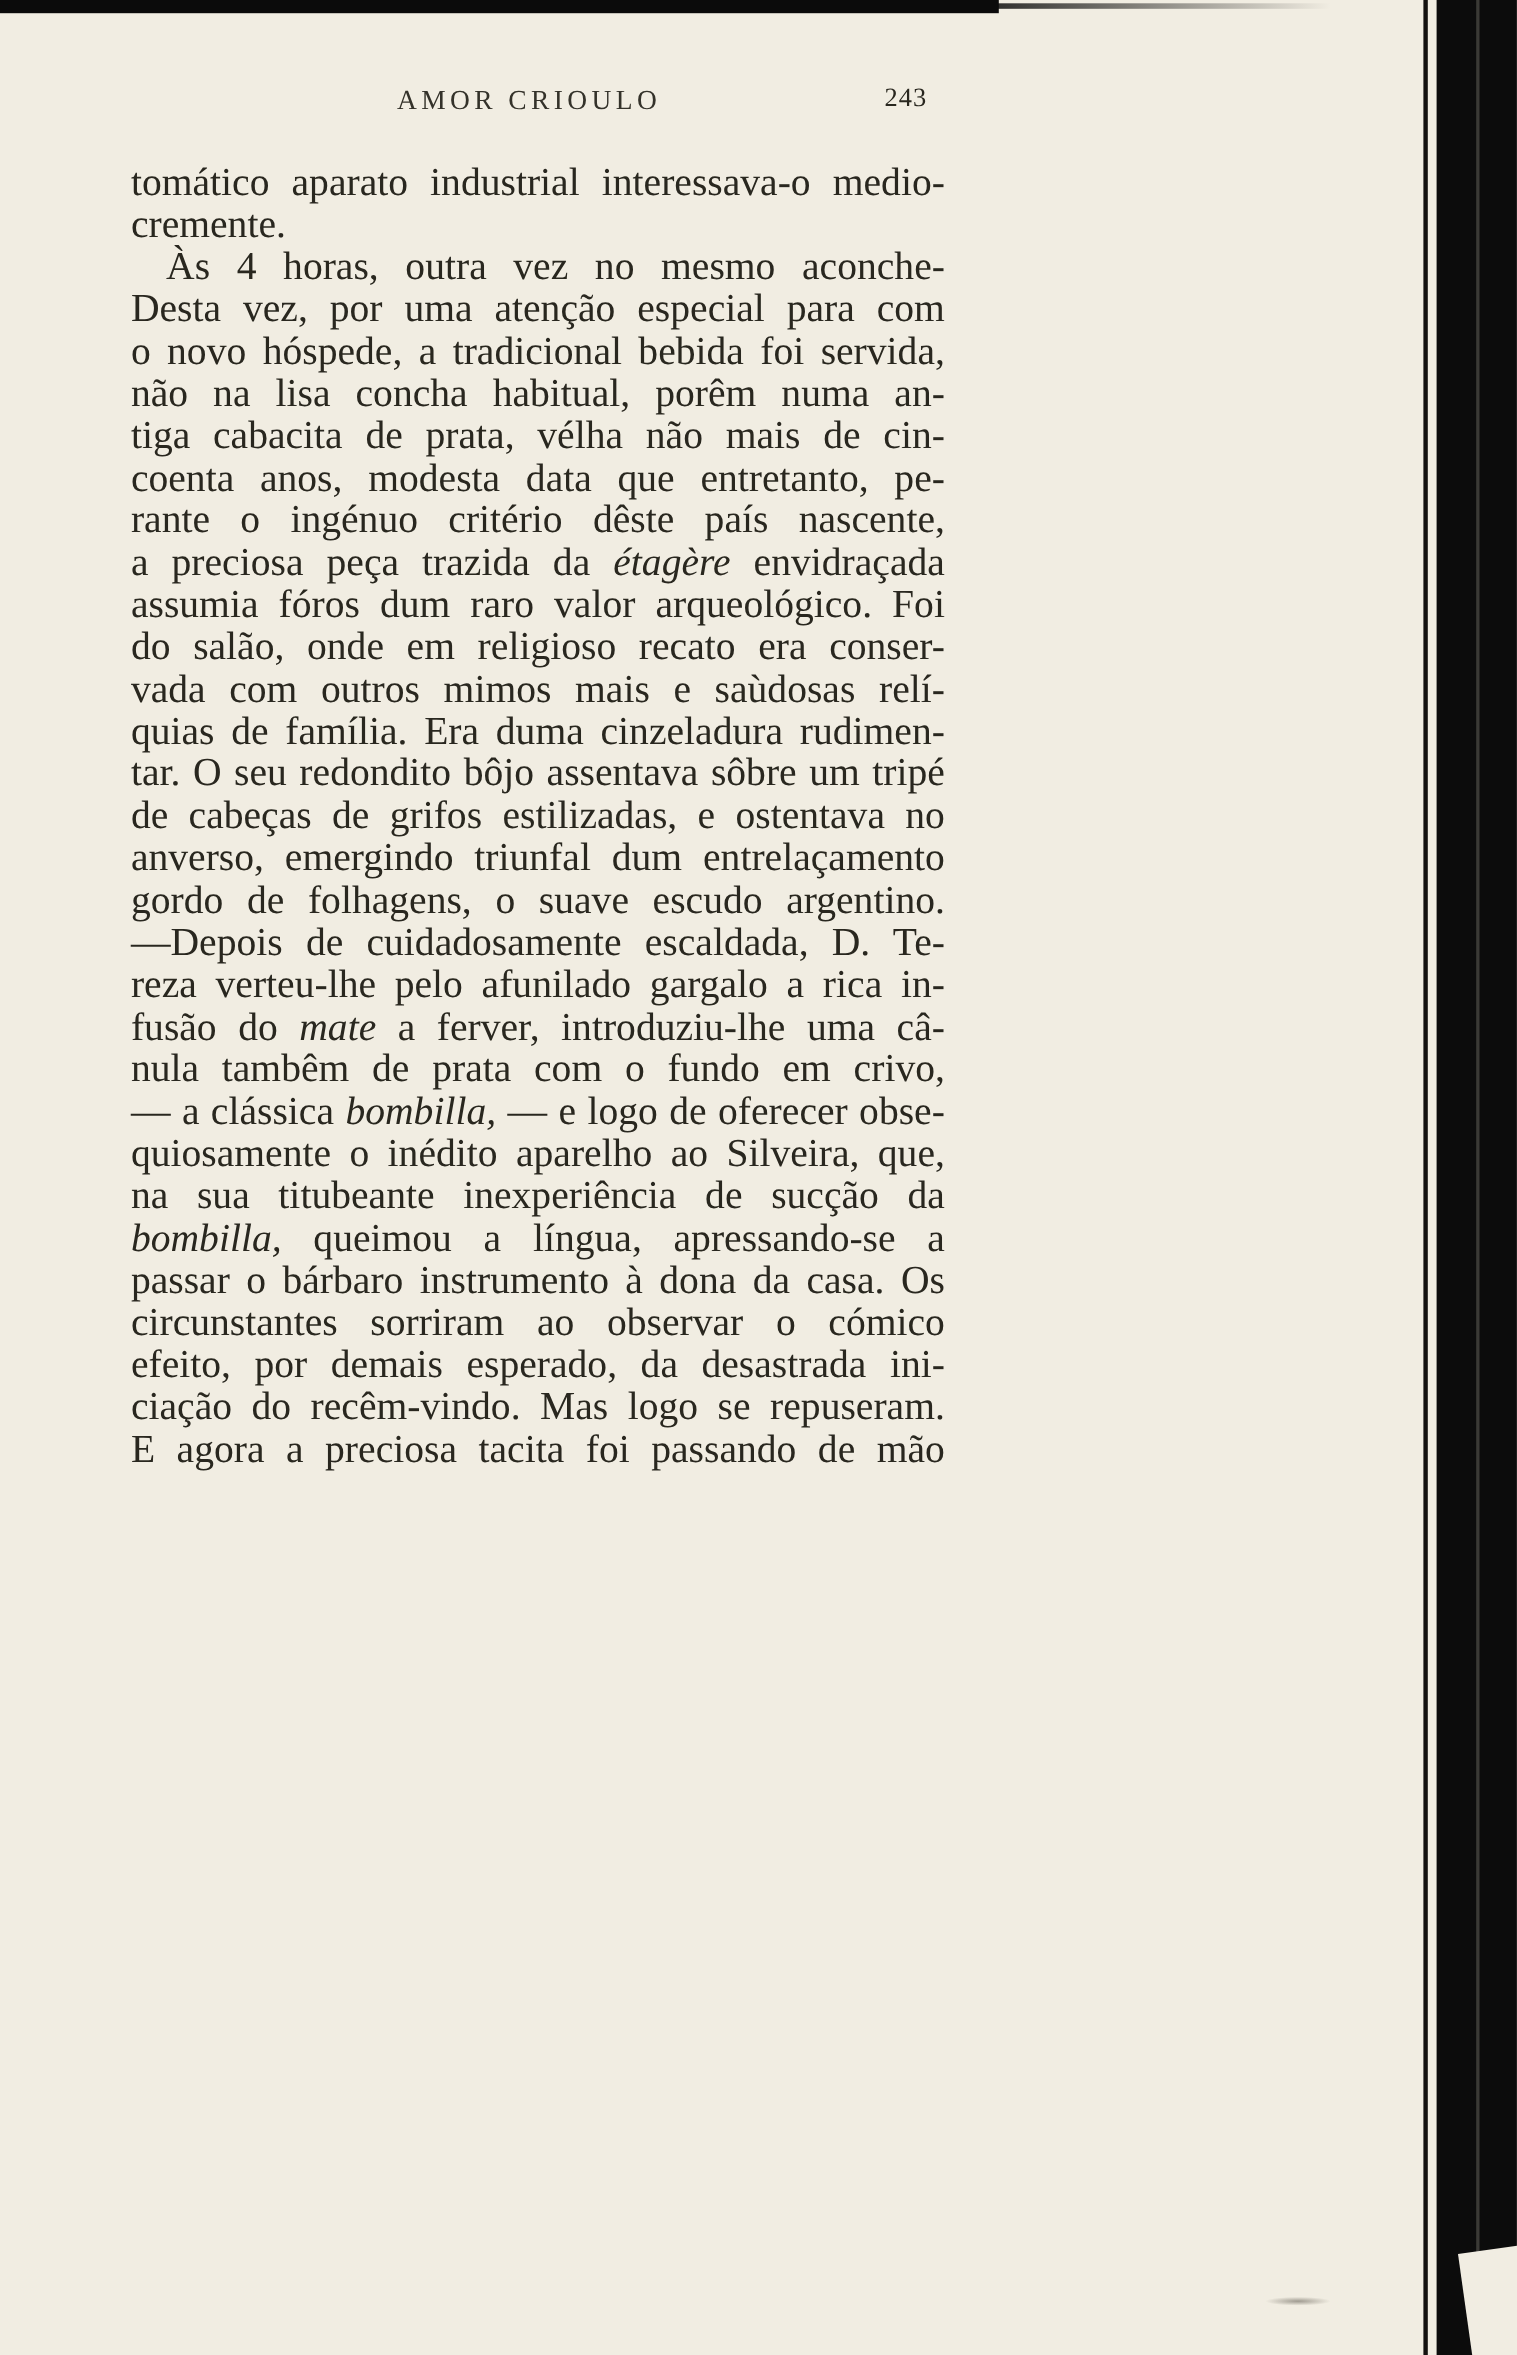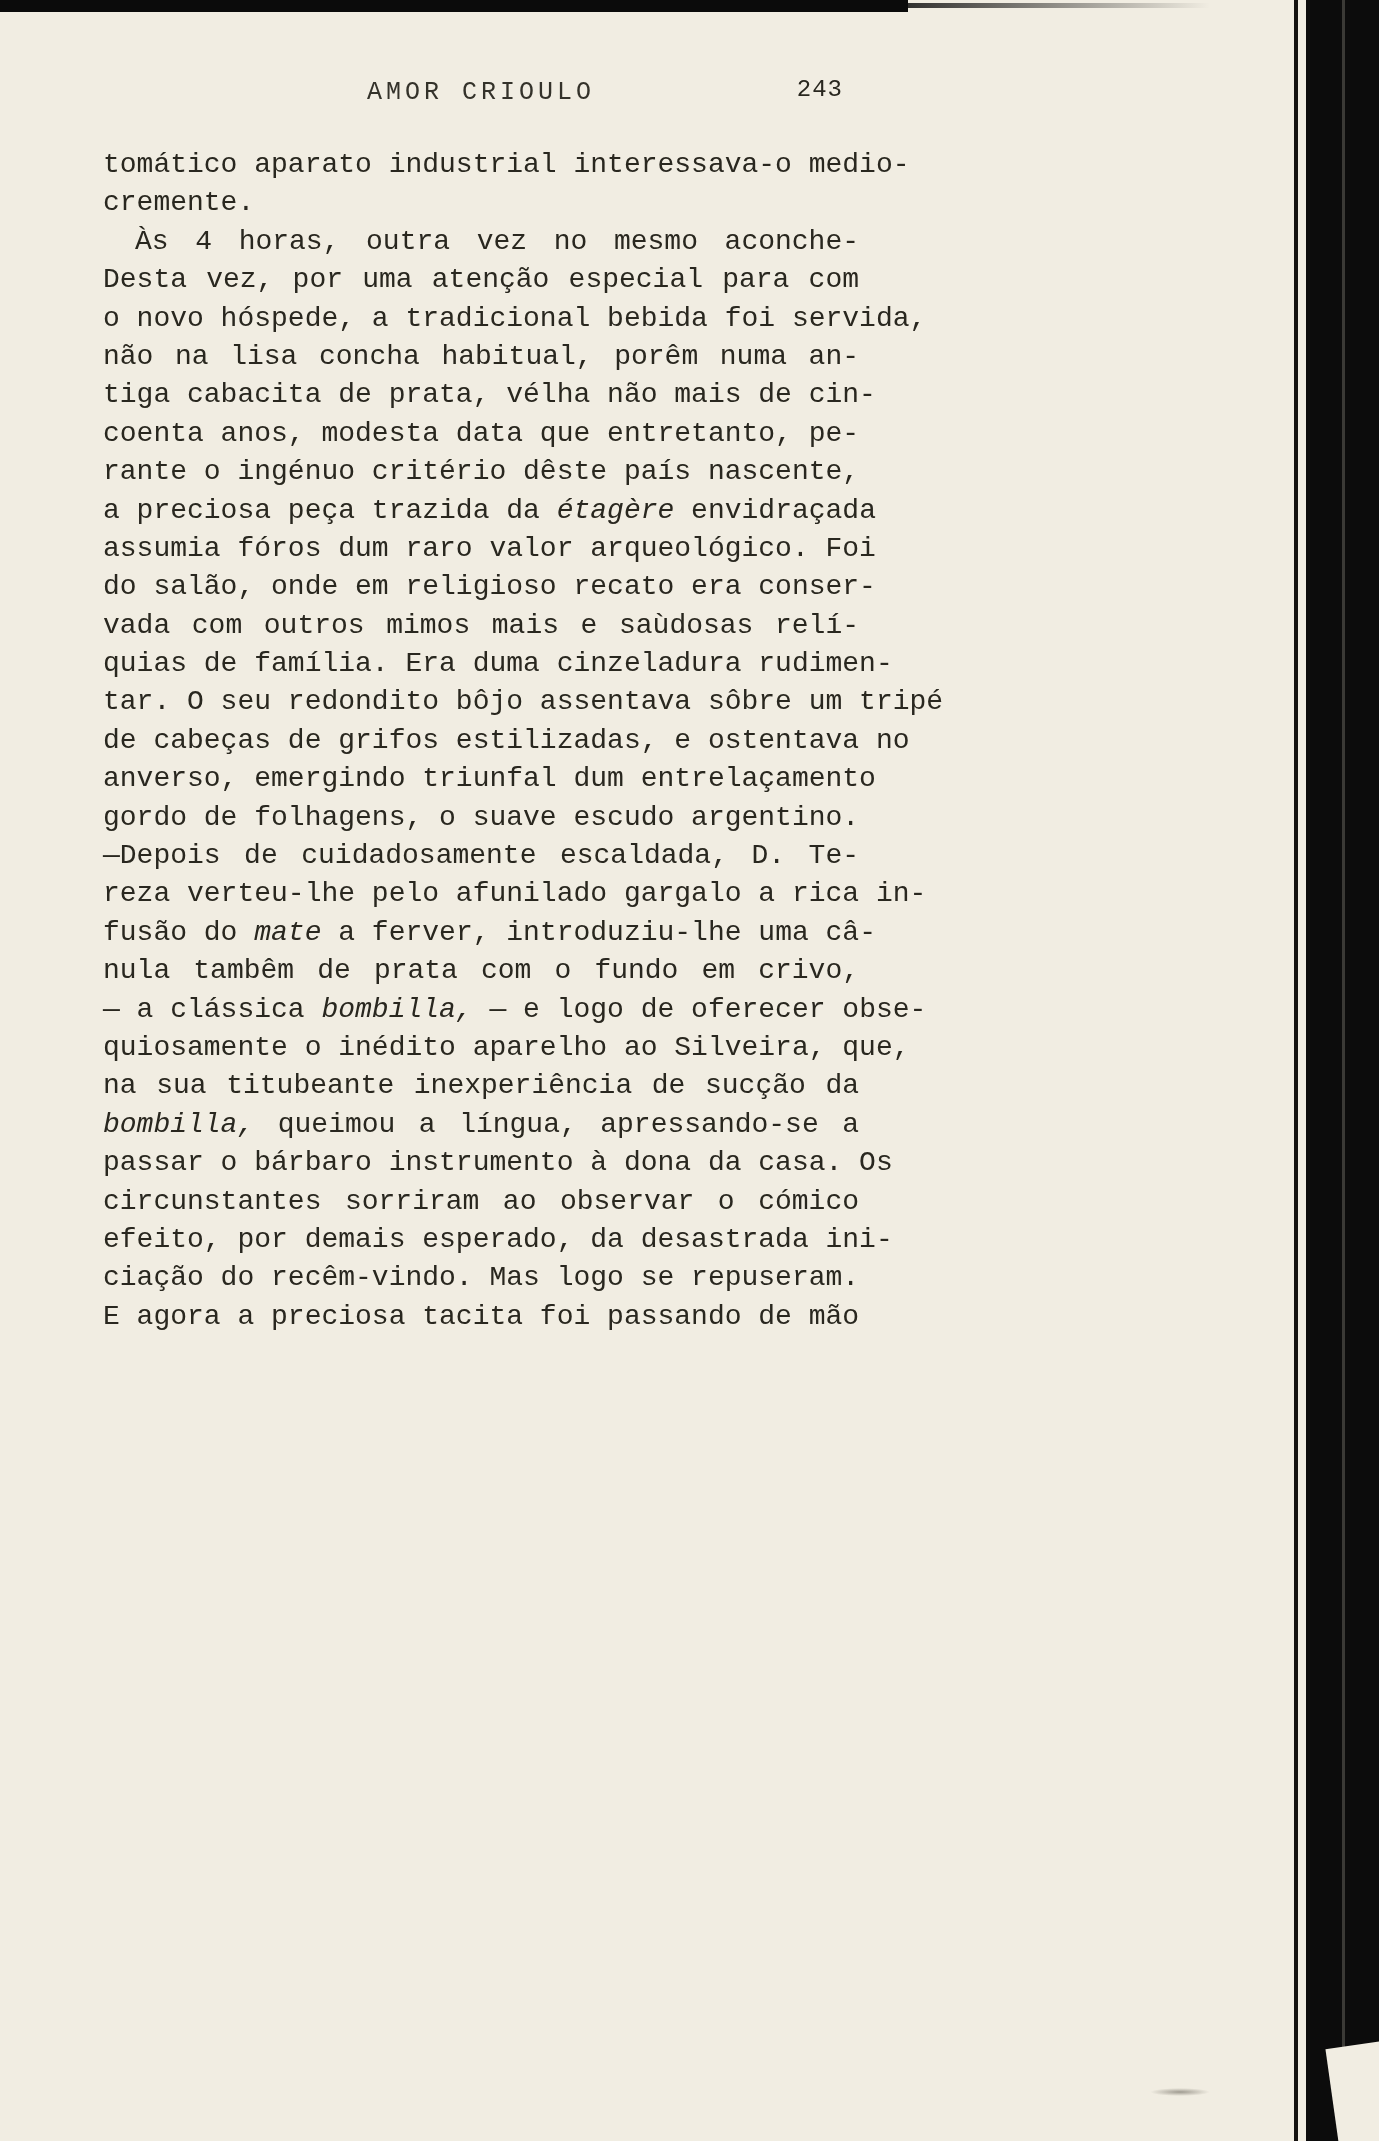--- a/index.html
+++ b/index.html
@@ -2,21 +2,21 @@
 <html><head>
 <meta charset="utf-8">
 <style>
   html, body { margin: 0; padding: 0; }
   .page {
     position: relative;
     width: 1379px;
     height: 2141px;
     background: #f1ede2;
     overflow: hidden;
-    font-family: Liberation Mono, monospace;
+    font-family: Liberation Serif, serif;
     color: #29271f;
   }
 
   
   .top-bar {
     position: absolute; top: 0; left: 0;
     width: 908px; height: 12px;
     background: #0b0b0b;
   }
   .top-bar-fade {
@@ -68,22 +68,23 @@
     color: #34322a;
   }
   .page-number {
     position: absolute;
     right: 16px; top: -2px;
     font-size: 24px;
     letter-spacing: 1px;
   }
   .body-lines {
     margin-top: 32px;
-    font-size: 28px;
+    font-size: 36px;
     line-height: 38.4px;
+    margin-left: 16px;
   }
   .line {
     text-align: justify;
     text-align-last: justify;
     height: 38.4px;
     white-space: nowrap;
   }
   .line.no-just {
     text-align: center;
     text-align-last: left;

